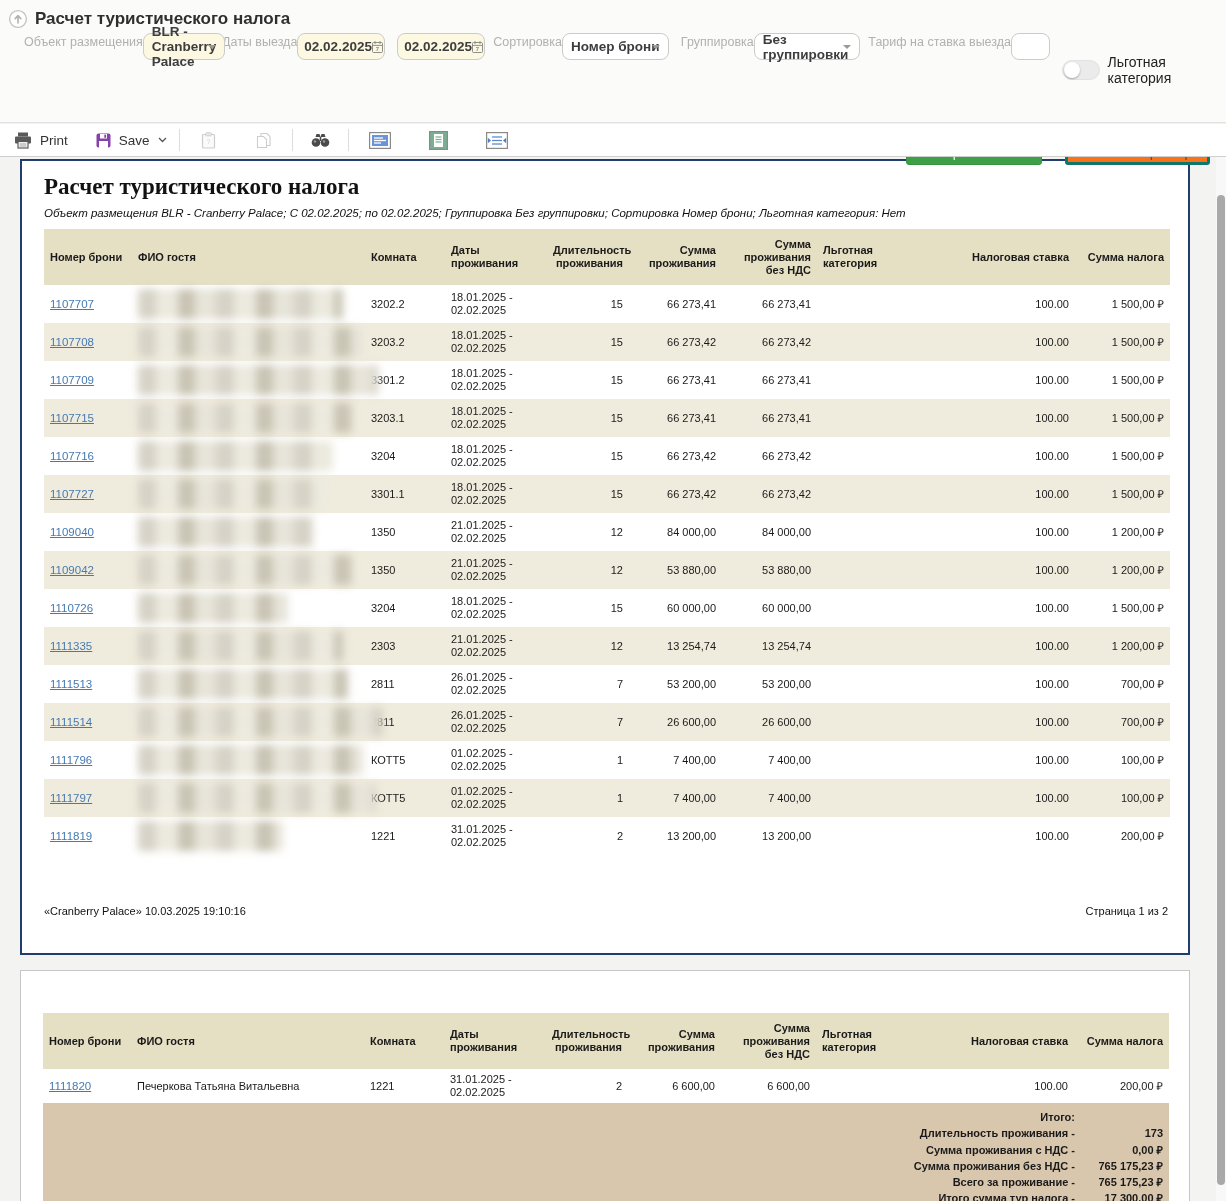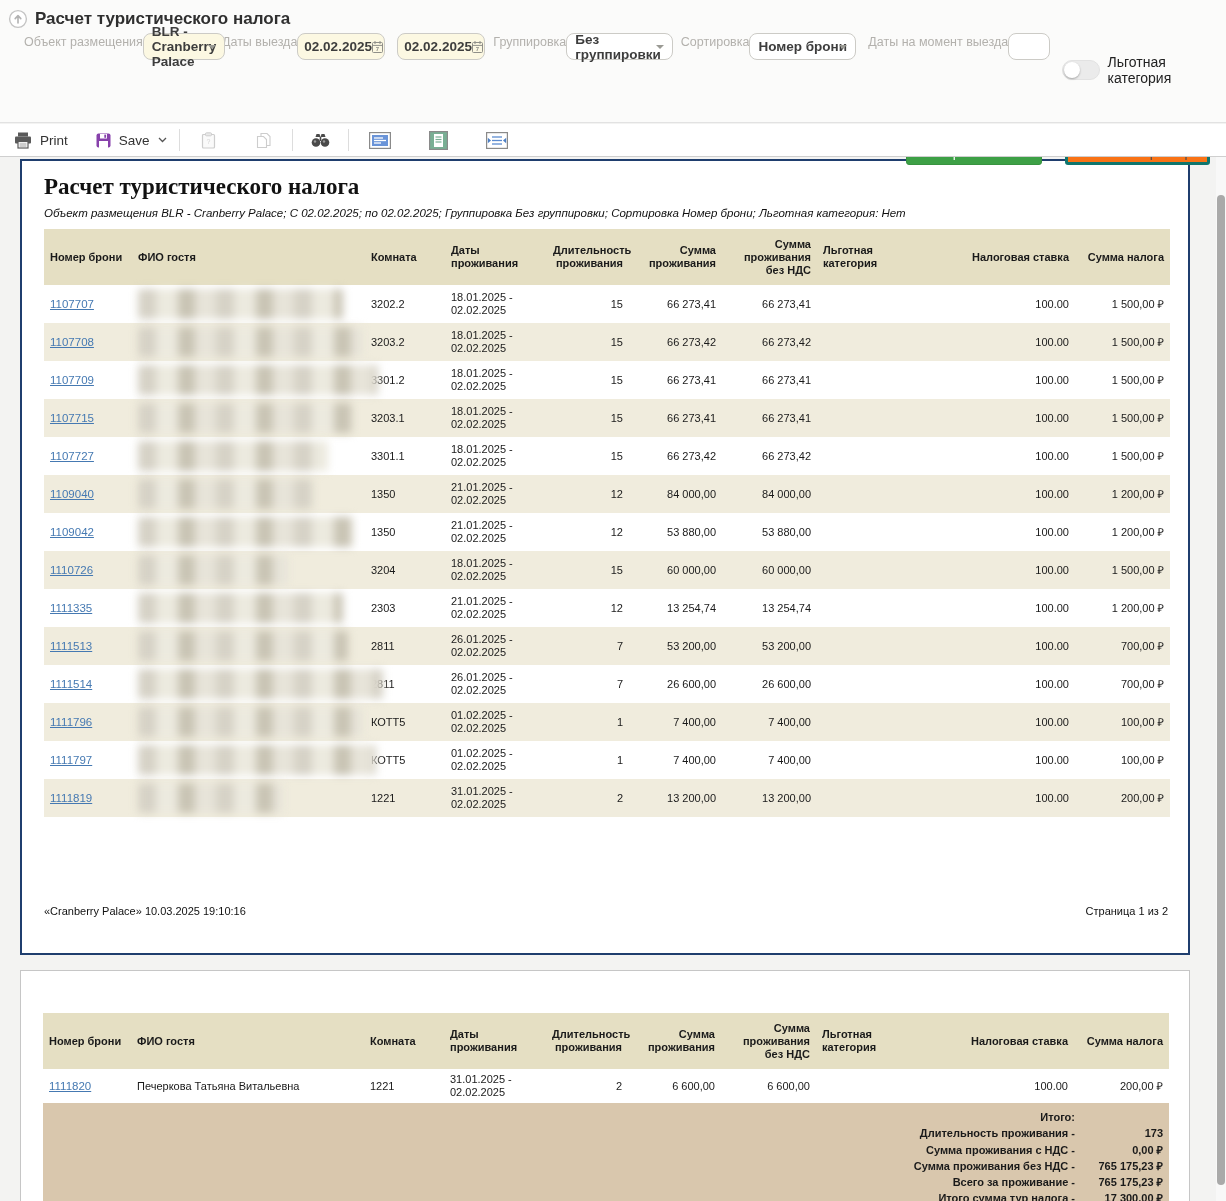--- a/index.html
+++ b/index.html
@@ -123,33 +123,33 @@
             <svg width="11" height="12" viewBox="0 0 11 12">
               <rect x="0.5" y="1.5" width="10" height="10" rx="1" fill="none" stroke="#8f8f89" stroke-width="1"></rect>
               <path d="M3 0 V3 M8 0 V3 M0.5 4.4 H10.5" stroke="#8f8f89" stroke-width="1" fill="none"></path>
               <text x="5.5" y="10" font-size="6" text-anchor="middle" fill="#8f8f89" font-family="Liberation Sans, sans-serif">7</text>
             </svg>
           </span>
         </div>
       </div>
     </div>
     <div class="fgroup" style="margin-left:8px; width:190px;">
+      <div class="flabel">Сортировка</div>
+      <div class="field select">
+        <span>Номер брони</span>
+      </div>
+    </div>
+    <div class="fgroup" style="margin-left:8px; width:190px;">
       <div class="flabel">Группировка</div>
       <div class="field select">
         <span>Без группировки</span>
       </div>
     </div>
-    <div class="fgroup" style="margin-left:8px; width:190px;">
-      <div class="flabel">Сортировка</div>
-      <div class="field select">
-        <span>Номер брони</span>
-      </div>
-    </div>
     <div class="fgroup" style="margin-left:8px; width:192px;">
-      <div class="flabel">Даты на момент выезда</div>
+      <div class="flabel">Тариф на ставка выезда</div>
       <div class="field" style="padding:0 4px;">
         <input class="tariff-input" type="text" value="" style="">
       </div>
     </div>
     <div class="toggle-group">
       <div class="toggle">
           <div class="knob"></div>
         </div>
       <span class="toggle-label">Льготная категория</span>
     </div>
@@ -342,20 +342,37 @@
                 <div class="blob" style="width: 215px;"></div>
               </td>
               <td class="al">3203.1</td>
               <td class="al">
                 <div>18.01.2025 -</div>
                 <div>02.02.2025</div>
               </td>
               <td class="ar">15</td>
               <td class="ar">66 273,41</td>
               <td class="ar">66 273,41</td>
+              <td class="al"></td>
+              <td class="ar">100.00</td>
+              <td class="ar">1 500,00 ₽</td>
+            </tr>
+            <tr>
+              <td class="al"><a class="booking-link">1107716</a></td>
+              <td class="al">
+                <div class="blob" style="width: 195px;"></div>
+              </td>
+              <td class="al">3204</td>
+              <td class="al">
+                <div>18.01.2025 -</div>
+                <div>02.02.2025</div>
+              </td>
+              <td class="ar">15</td>
+              <td class="ar">66 273,42</td>
+              <td class="ar">66 273,42</td>
               <td class="al"></td>
               <td class="ar">100.00</td>
               <td class="ar">1 500,00 ₽</td>
             </tr>
             <tr>
               <td class="al"><a class="booking-link">1107727</a></td>
               <td class="al">
                 <div class="blob" style="width: 190px;"></div>
               </td>
               <td class="al">3301.1</td>

